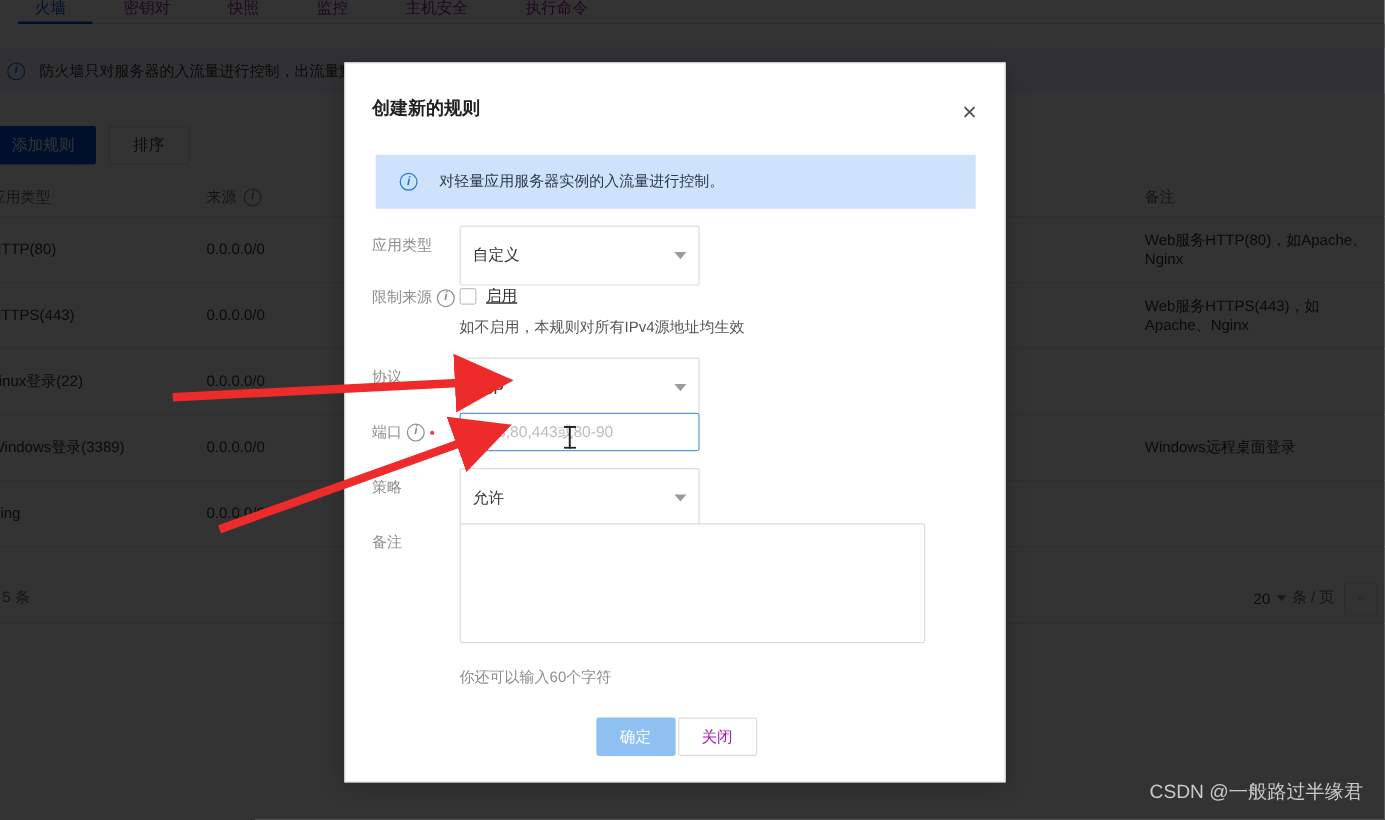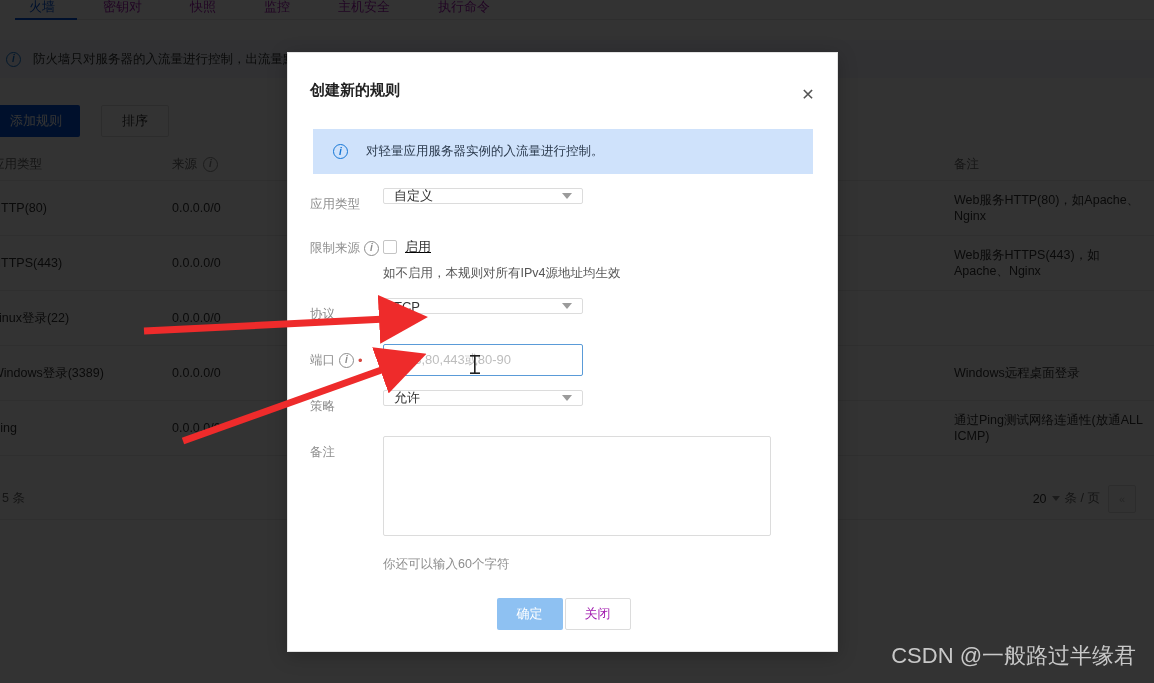--- a/index.html
+++ b/index.html
@@ -37,21 +37,21 @@
     position: absolute; left: 0; top: 40px; width: 1154px; height: 38px;
     background: #f2f6ff;
     display: flex; align-items: center; padding-left: 6px;
     font-size: 12.5px; color: #333;
     overflow: hidden; white-space: nowrap;
   }
   .notice .i-circle { margin-right: 12px; }
 
   .toolbar {
     position: absolute; left: 0; top: 105px; width: 1140px; height: 32px;
-    display: flex; align-items: flex-end; gap: 21px;
+    display: flex; align-items: flex-end; gap: 10px;
     padding-left: 0px;
   }
   .btn-primary-dark {
     background: #0052d9; color: #fff; font-size: 13px;
     height: 32px; padding: 0 18px; border: none; border-radius: 2px;
     display: flex; align-items: center; margin-left: -8px;
   }
   .btn-plain {
     background: #fff; color: #333; font-size: 13px;
     height: 32px; padding: 0 20px; border: 1px solid #dcdcdc; border-radius: 2px;
@@ -71,21 +71,21 @@
   .td-mid   { flex: 1; }
   .td-note  { width: 200px; line-height: 16px; }
 
   .pager {
     position: absolute; left: 0; top: 478px; width: 1154px; height: 42px;
     display: flex; align-items: center; justify-content: space-between;
     border-bottom: 1px solid #ececec;
     font-size: 12.5px; color: #666;
   }
   .pager-left { margin-left: -14px; }
-  .pager-right { display: flex; align-items: center; gap: 8px; padding-right: 18px; }
+  .pager-right { display: flex; align-items: center; gap: 8px; padding-right: 6px; }
   .per-page { display: flex; align-items: center; gap: 5px; color: #333; }
   .caret-sm {
     width: 0; height: 0; border-left: 4px solid transparent;
     border-right: 4px solid transparent; border-top: 5px solid #888;
   }
   .page-btn {
     width: 28px; height: 28px; border: 1px solid #dcdcdc; background: #fafafa;
     display: flex; align-items: center; justify-content: center;
     color: #bbb; font-size: 11px; border-radius: 2px;
   }
@@ -125,21 +125,21 @@
   .form { position: absolute; left: 0; top: 135px; width: 551px; }
   .frow { display: flex; align-items: flex-start; margin-bottom: 0; }
   .flabel {
     width: 95px; text-align: left; padding-left: 22px;
     font-size: 12.5px; color: #8d8d8d; line-height: 32px;
     display: flex; align-items: center; gap: 4px; white-space: nowrap;
   }
   .req-star { color: #d54941; font-size: 13px; line-height: 1; }
 
   .select {
-    width: 200px; height: 16px; border: 1px solid #dcdcdc; background: #fff;
+    width: 200px; height: 50px; border: 1px solid #dcdcdc; background: #fff;
     display: flex; align-items: center; justify-content: space-between;
     padding: 0 10px; font-size: 13px; color: #333; border-radius: 2px;
   }
   .caret { width: 0; height: 0; border-left: 5px solid transparent;
            border-right: 5px solid transparent; border-top: 6px solid #9b9b9b; }
 
   .text-input {
     width: 200px; height: 32px;
     border: 1px solid #5a9bd8; background: #fff;
     display: flex; align-items: center; padding: 0 10px;
@@ -181,21 +181,21 @@
     line-height: 1; flex: none;
   }
   .i-circle.gray { border-color: #8d8d8d; color: #8d8d8d; }
 
   
   .arrows { position: absolute; inset: 0; pointer-events: none; }
 
   
   .watermark {
     position: absolute; right: 18px; bottom: 12px;
-    font-size: 22px; color: #c8c8c8;
+    font-size: 16px; color: #c8c8c8;
   }
 </style>
 </head>
 <body>
 
 <div id="root">
 
   <div class="bg-page">
 
     <div class="tabbar">
@@ -250,21 +250,20 @@
       <div class="tr row">
         <div class="td-type">Windows登录(3389)</div>
         <div class="td-src">0.0.0.0/0</div>
         <div class="td-mid"></div>
         <div class="td-note">Windows远程桌面登录</div>
       </div>
       <div class="tr row">
         <div class="td-type">Ping</div>
         <div class="td-src">0.0.0.0/0</div>
         <div class="td-mid"></div>
-        <div class="td-note">通过Ping测试网络连通性(放通ALL ICMP)</div>
       </div>
     </div>
 
     <div class="pager">
       <div class="pager-left">共 5 条</div>
       <div class="pager-right">
         <div class="per-page">
           <span>20</span>
           <span class="caret-sm"></span>
           <span style="color:#666;">条 / 页</span>

